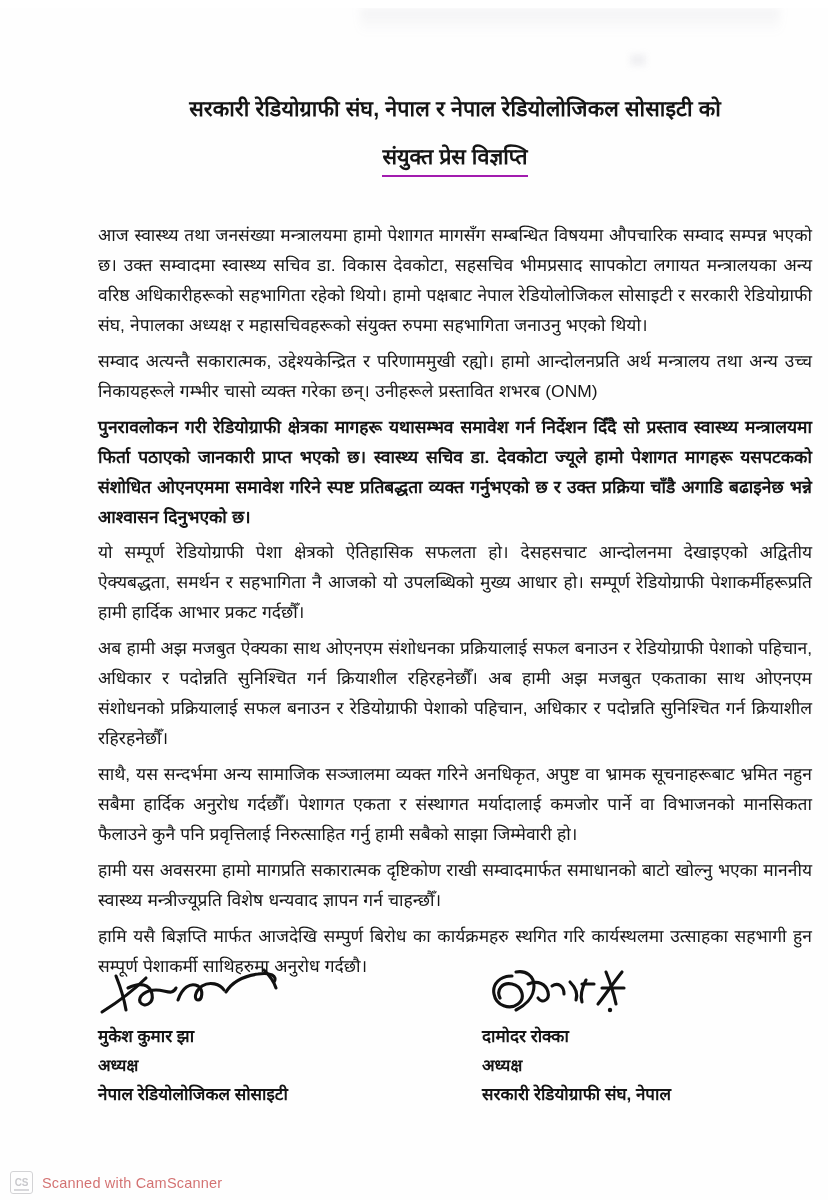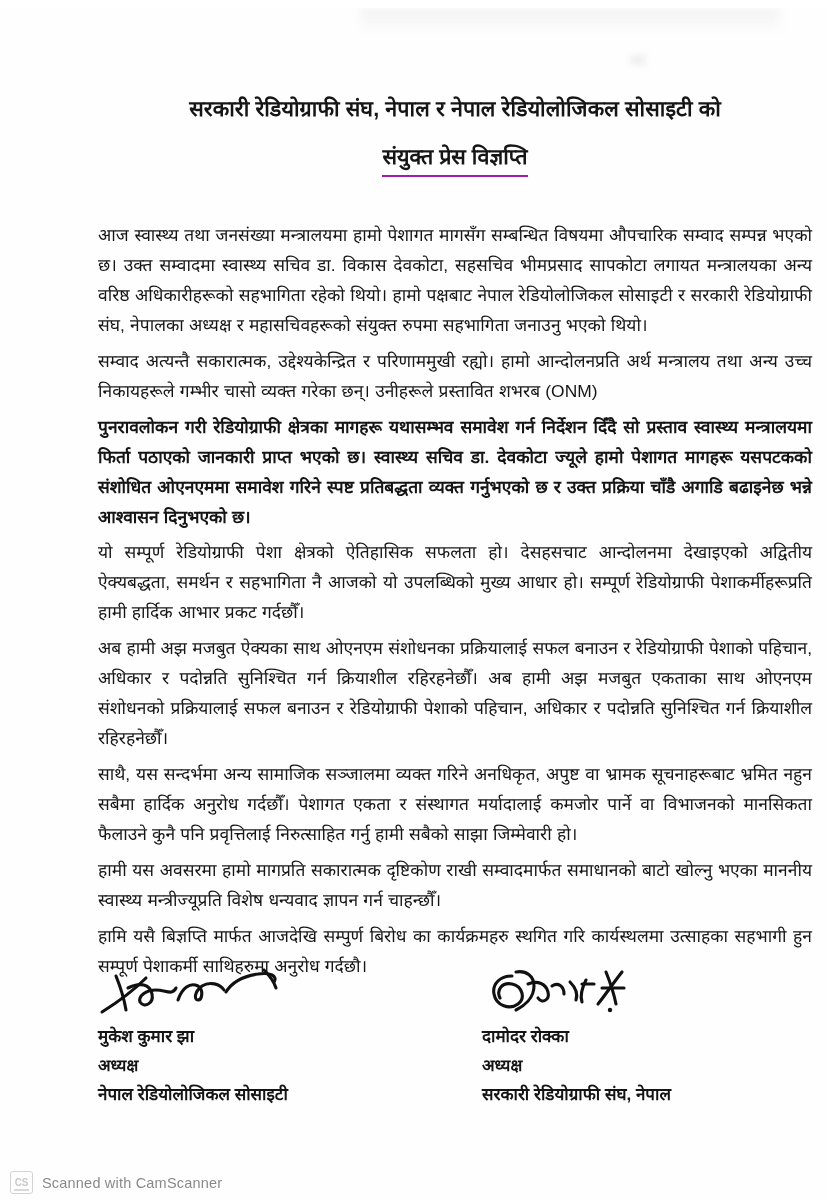--- a/index.html
+++ b/index.html
@@ -139,21 +139,21 @@
   }
   .cs-badge::after {
     content: "";
     position: absolute;
     left: 3px; right: 3px; bottom: 2.5px;
     height: 1.8px;
     background: #c2c2c7;
   }
   .wm-text {
     font-size: 14.5px;
-    color: #404040;
+    color: #b91c1c;
     letter-spacing: 0.2px;
   }
 </style>
 </head>
 <body>
 
 <div class="page">
 
   <div class="bleed-top"></div>
   <div class="bleed-spot"></div>

